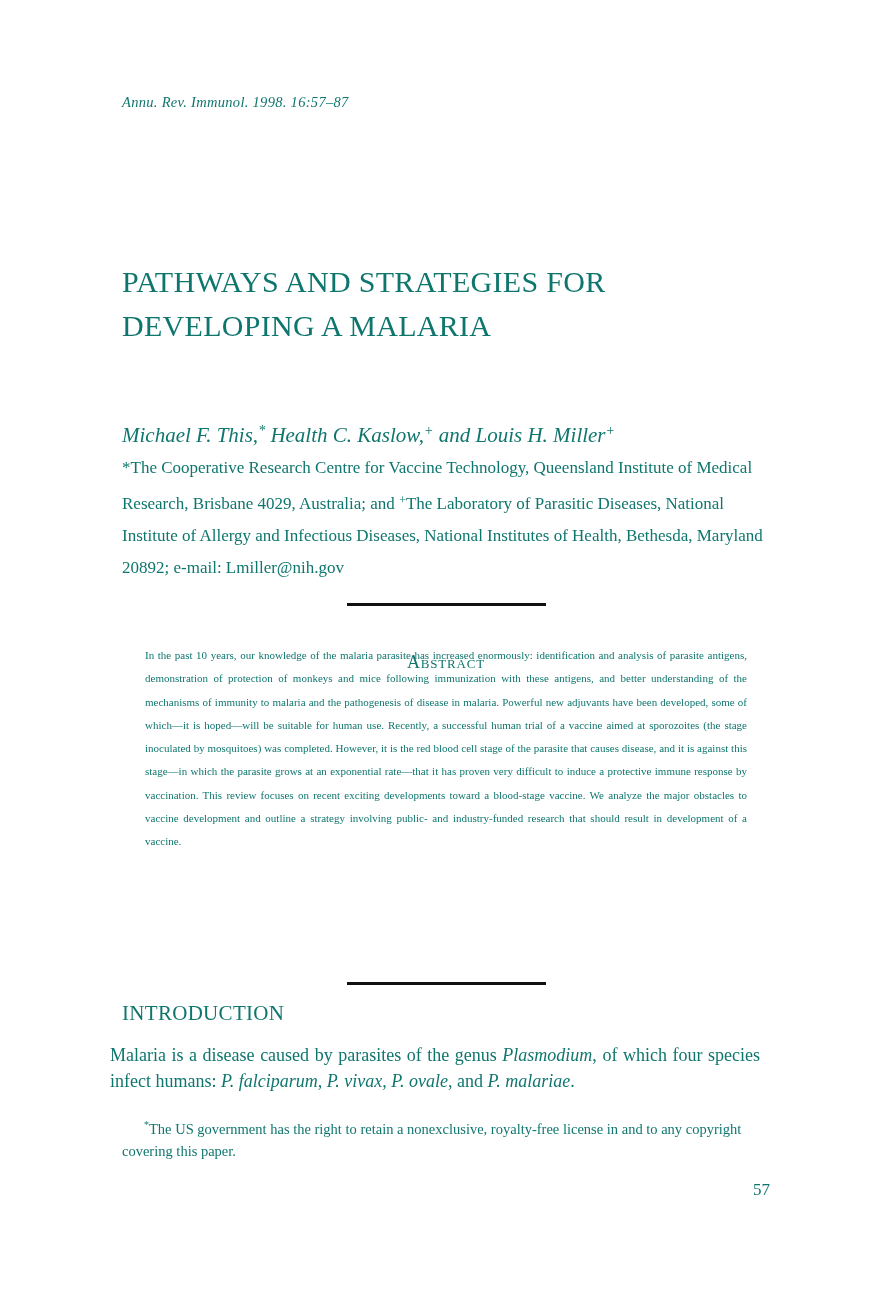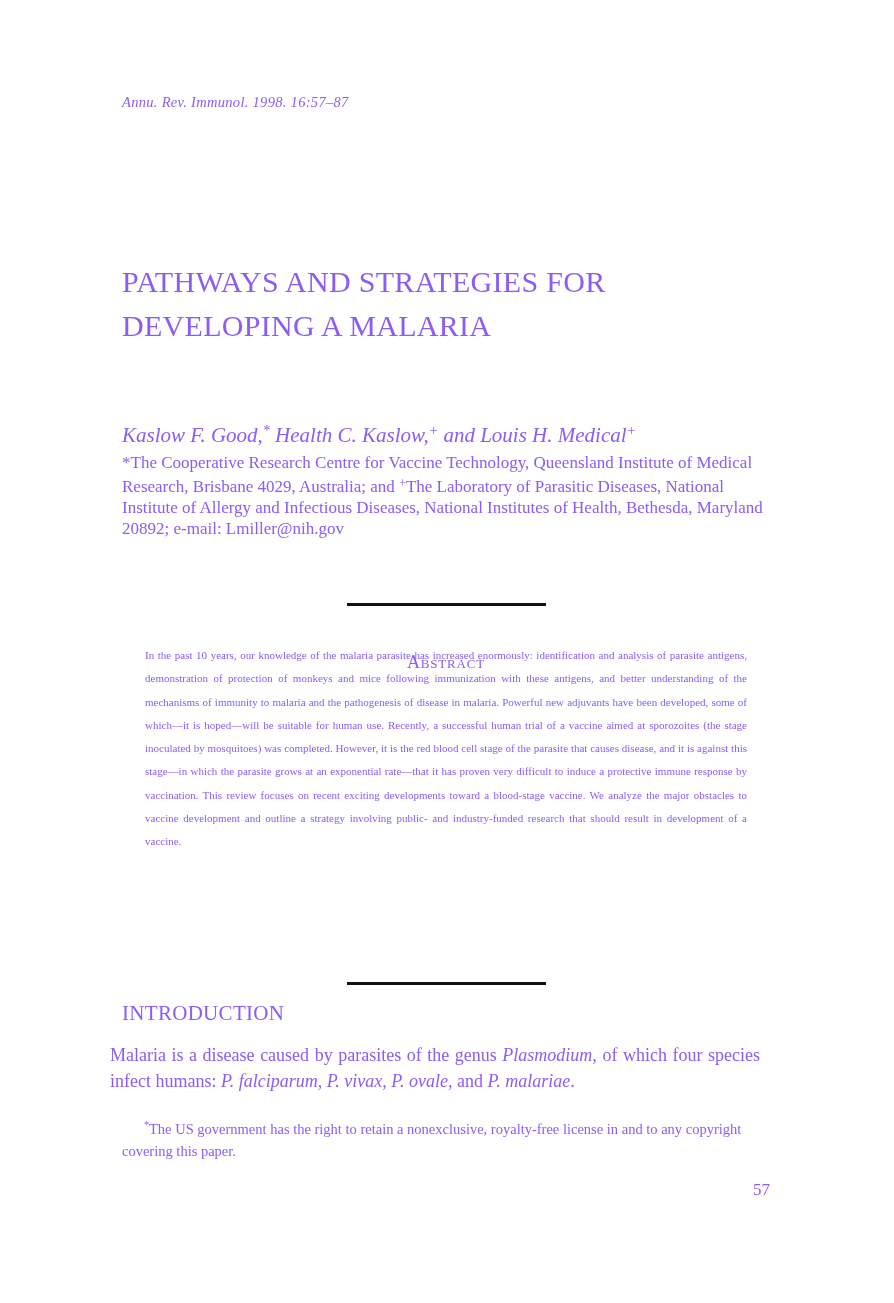--- a/index.html
+++ b/index.html
@@ -5,21 +5,21 @@
   html, body {
     margin: 0;
     padding: 0;
     background: #e8e8e8;
   }
   .page {
     position: relative;
     width: 894px;
     height: 1303px;
     background: #ffffff;
-    color: #8b5cf6;
+    color: #0f766e;
     font-family: "Liberation Serif", "DejaVu Serif", serif;
     overflow: hidden;
   }
   .journal-line {
     position: absolute;
     top: 94px;
     left: 122px;
     font-style: italic;
     font-size: 14.5px;
     letter-spacing: 0.3px;
@@ -48,21 +48,21 @@
   .byline .sup {
     font-size: 14px;
     vertical-align: 7px;
   }
   .affiliation {
     position: absolute;
     top: 452px;
     left: 122px;
     width: 652px;
     font-size: 17px;
-    line-height: 21px;
+    line-height: 32px;
   }
   .affiliation .sup {
     font-size: 12px;
     vertical-align: 5px;
   }
   .keywords {
     position: absolute;
     top: 566px;
     left: 122px;
     width: 652px;
@@ -145,21 +145,21 @@
 <div class="page">
 
   <div class="journal-line">Annu. Rev. Immunol. 1998. 16:57–87</div>
 
   <div class="title-block">
     <div>PATHWAYS AND STRATEGIES FOR</div>
     <div>DEVELOPING A MALARIA</div>
   </div>
 
   <div class="byline">
-    <span>Kaslow F. Good,</span><span class="sup">*</span><span> Health C. Kaslow,</span><span class="sup">+</span><span> and Louis H. Medical</span><span class="sup">+</span>
+    <span>Michael F. This,</span><span class="sup">*</span><span> Health C. Kaslow,</span><span class="sup">+</span><span> and Louis H. Miller</span><span class="sup">+</span>
   </div>
 
   <div class="affiliation">
     <span>*The Cooperative Research Centre for Vaccine Technology, Queensland Institute of Medical Research, Brisbane 4029, Australia;  and </span><span class="sup">+</span><span>The Laboratory of Parasitic Diseases, National Institute of Allergy and Infectious Diseases, National Institutes of Health, Bethesda, Maryland 20892; e-mail: Lmiller@nih.gov</span>
   </div>
 
 
   <div class="rule rule-top"></div>
 
   <div class="abstract-heading">Abstract</div>

